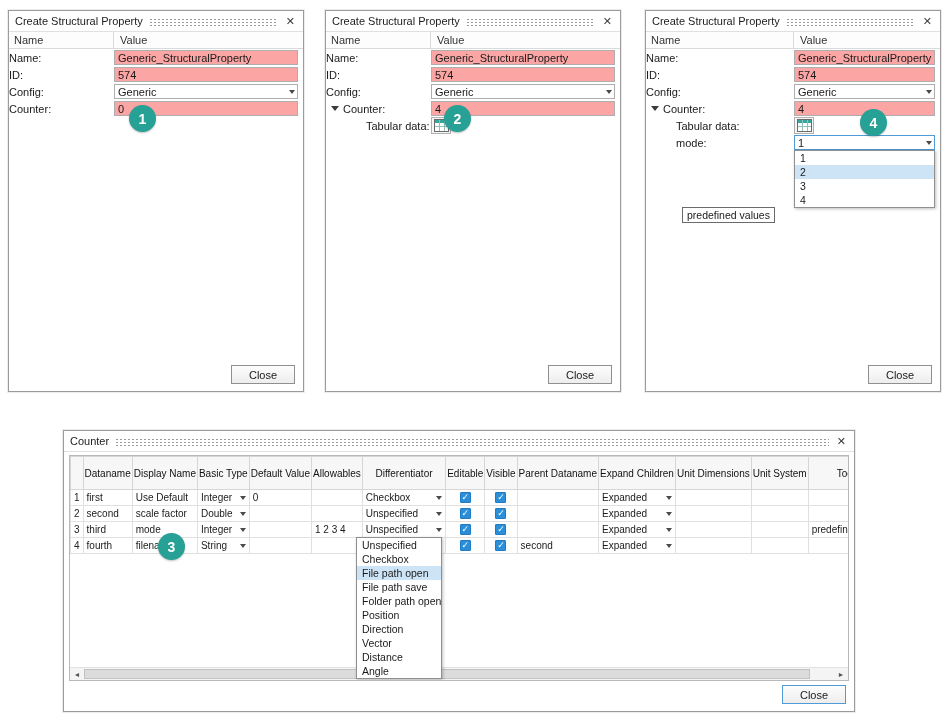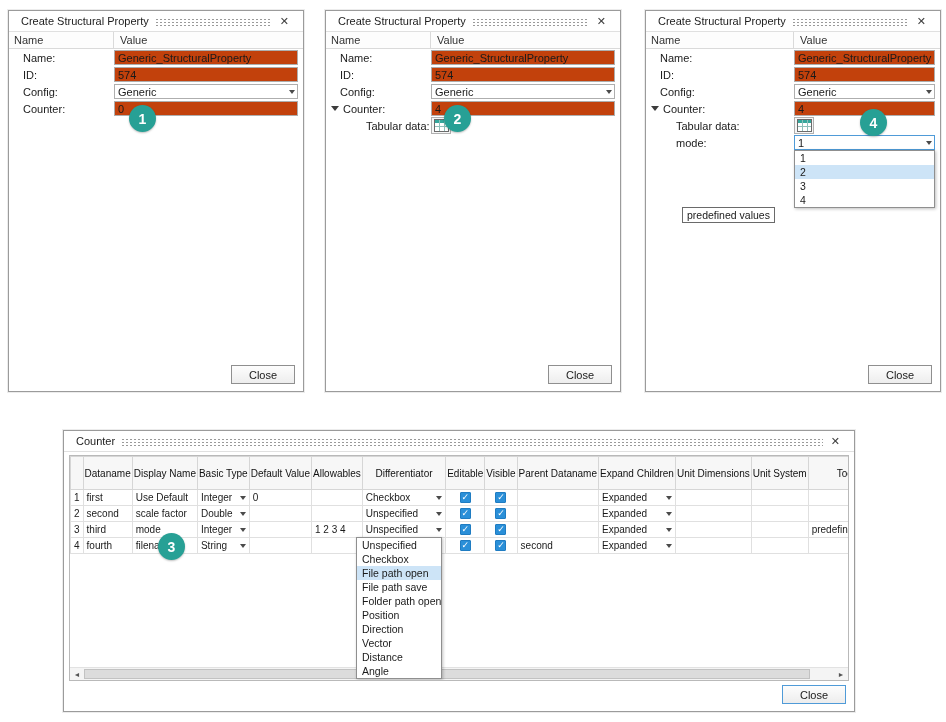--- a/index.html
+++ b/index.html
@@ -3,40 +3,40 @@
 <meta charset="utf-8">
 <style>
   * { box-sizing: border-box; margin: 0; padding: 0; }
   html,body { background:#fff; }
   body { font-family:"Liberation Sans", sans-serif; color:#1a1a1a; }
   .canvas { position:relative; width:946px; height:722px; background:#fff; font-size:11px; overflow:hidden; }
 
   
   .dlg { position:absolute; background:#fff; border:1px solid #9b9b9b; box-shadow:0 0 0 1px #ececec; --labw:105px; }
   .dlg.wide { --labw:148px; }
-  .titlebar { height:21px; display:flex; align-items:center; gap:6px; padding:0 12px; border-bottom:1px solid #e0e0e0; background:#fff; }
+  .titlebar { height:21px; display:flex; align-items:center; gap:6px; padding:0 6px; border-bottom:1px solid #e0e0e0; background:#fff; }
   .title { font-size:11px; color:#1c1c1c; white-space:nowrap; }
   .grip { flex:1; height:9px; background-image:radial-gradient(circle,#9a9a9a 0.9px,transparent 1px); background-size:4px 3px; background-position:0 1px; }
   .xbtn { font-size:11px; color:#3c3c3c; cursor:default; padding:0 2px; }
 
   
   .pg { position:relative; }
   .pg-head { display:flex; height:17px; border-bottom:1px solid #dadada; color:#333; background:#fdfdfd; }
   .pg-head .c1 { width:var(--labw); border-right:1px solid #dadada; display:flex; align-items:center; padding-left:5px; }
   .pg-head .c2 { flex:1; display:flex; align-items:center; padding-left:6px; }
   .pg-row { display:flex; height:17px; align-items:center; position:relative; }
   .labcell { width:var(--labw); flex:none; display:flex; align-items:center; white-space:nowrap; }
   .lbl { white-space:nowrap; }
-  .m14 { margin-left:14px; } .m4 { margin-left:4px; }
+  .m14 { } .m4 { margin-left:4px; }
   .m30 { margin-left:30px; } .m38 { margin-left:38px; } .m40 { margin-left:40px; }
   .sec .lbl { font-weight:bold; }
   .tri { width:0; height:0; border-left:4px solid transparent; border-right:4px solid transparent; border-top:5px solid #3c3c3c; margin-left:5px; flex:none; }
   .tri.t16 { margin-left:16px; }
   .pg-val { flex:1; display:flex; align-items:center; padding-right:5px; position:relative; }
-  .tb { flex:1; height:15px; border:1px solid #aeaeae; background:#c2410c; padding:0 3px; display:flex; align-items:center; overflow:hidden; white-space:nowrap; font-size:11px; }
+  .tb { flex:1; height:15px; border:1px solid #aeaeae; background:#fca5a5; padding:0 3px; display:flex; align-items:center; overflow:hidden; white-space:nowrap; font-size:11px; }
   .cbx { flex:1; height:15px; border:1px solid #aeaeae; background:#fff; padding:0 2px 0 3px; display:flex; align-items:center; justify-content:space-between; overflow:hidden; white-space:nowrap; }
   .cbx.open { border-color:#4f9bd8; }
   .chev { width:0; height:0; border-left:3.5px solid transparent; border-right:3.5px solid transparent; border-top:4px solid #4a4a4a; margin-left:3px; flex:none; }
   .ckb { width:12px; height:12px; border:1px solid #8f8f8f; background:#fff; flex:none; }
   .iconbtn { width:20px; height:17px; border:1px solid #b0b0b0; background:#f6f6f6; display:flex; align-items:center; justify-content:center; flex:none; }
   .folderbtn { width:18px; height:15px; margin-left:2px; display:flex; align-items:center; justify-content:center; flex:none; }
 
   
   .ddl { position:absolute; background:#fff; border:1px solid #8f8f8f; z-index:20; box-shadow:1px 1px 3px rgba(0,0,0,.25); }
   .ddl .it { height:14px; display:flex; align-items:center; padding:0 5px; font-size:10.5px; white-space:nowrap; }

